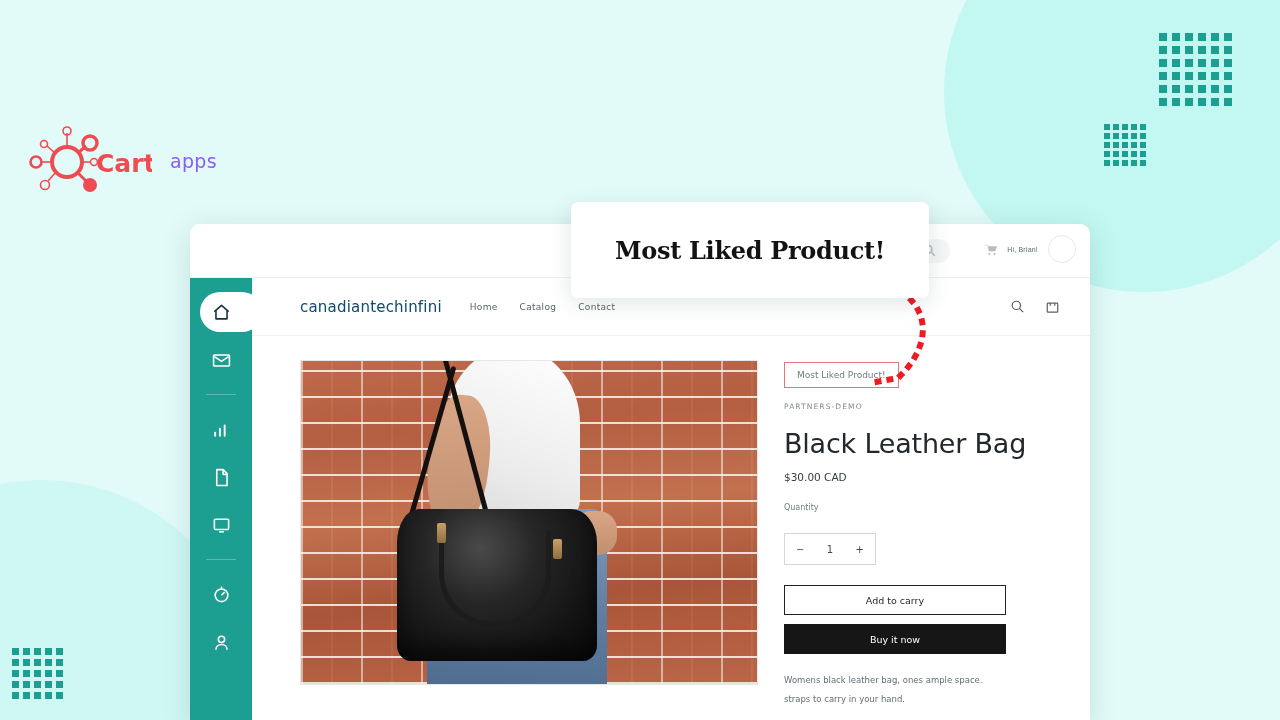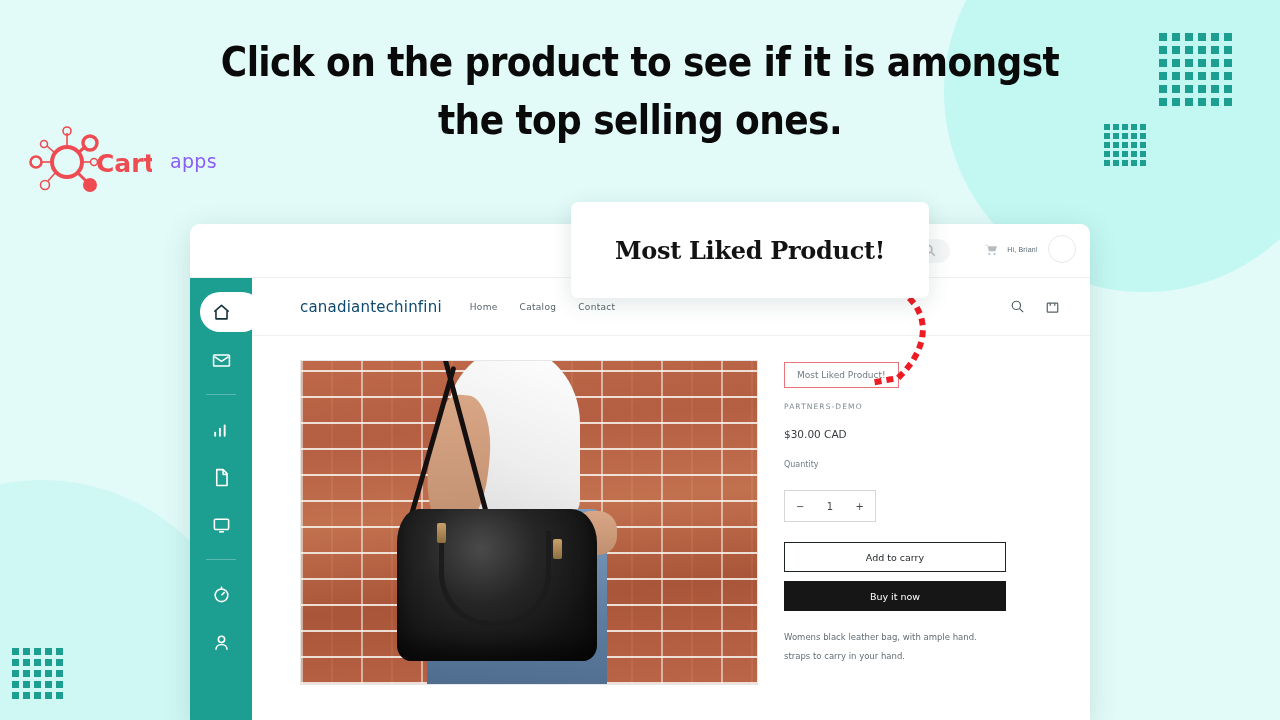--- a/index.html
+++ b/index.html
@@ -458,21 +458,20 @@
       <i></i>
       <i></i>
       <i></i>
       <i></i>
       <i></i>
       <i></i>
       <i></i>
       <i></i>
     </div>
 
-  <div class="headline">Click on the product to see if it is amongst the top selling ones.</div>
 
   <div class="logo-wrap">
     <svg class="logo-mark" viewBox="0 0 128 74">
       <g stroke="#EF4B52" fill="none">
         <circle cx="43" cy="38" r="15" stroke-width="4"></circle>
         <line x1="43" y1="23" x2="43" y2="9" stroke-width="1.6"></line>
         <circle cx="43" cy="7" r="4" stroke-width="1.6"></circle>
         <line x1="31" y1="29" x2="23" y2="22" stroke-width="1.6"></line>
         <circle cx="20" cy="20" r="3.5" stroke-width="1.6"></circle>
         <line x1="28" y1="38" x2="17" y2="38" stroke-width="1.6"></line>
@@ -604,34 +603,35 @@
             <div class="hand"></div>
             <div class="bag"></div>
             <div class="bag-handle"></div>
             <div class="clasp-l"></div>
             <div class="clasp-r"></div>
           </div>
 
           <div class="p-info">
             <div class="badge-liked">Most Liked Product!</div>
             <div class="p-vendor">PARTNERS-DEMO</div>
+            <div class="p-title">Black Leather Bag</div>
             <div class="p-price">$30.00 CAD</div>
 
             <div class="q-label">Quantity</div>
             <div class="q-box">
               <span>−</span>
               <span>1</span>
               <span>+</span>
             </div>
 
             <div class="btn btn-cart">Add to carry</div>
             <div class="btn btn-buy">Buy it now</div>
 
             <div class="p-desc">
-              <div>Womens black leather bag, with ample hand.</div>
+              <div>Womens black leather bag, ones ample space.</div>
               <div>straps to carry in your hand.</div>
             </div>
           </div>
 
         </div>
       </div>
     </div>
   </div>
 
   <svg class="arrow" viewBox="0 0 110 125">

